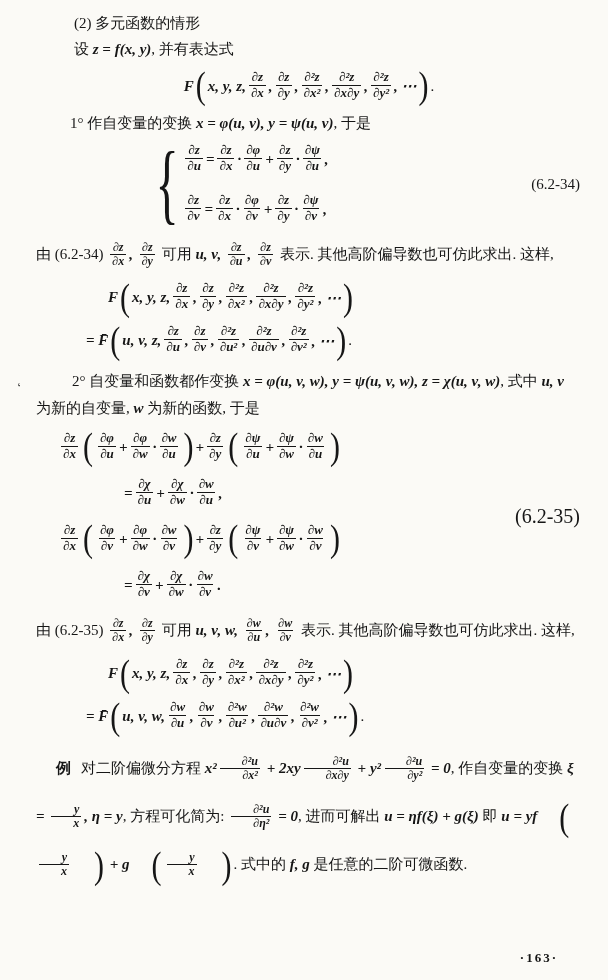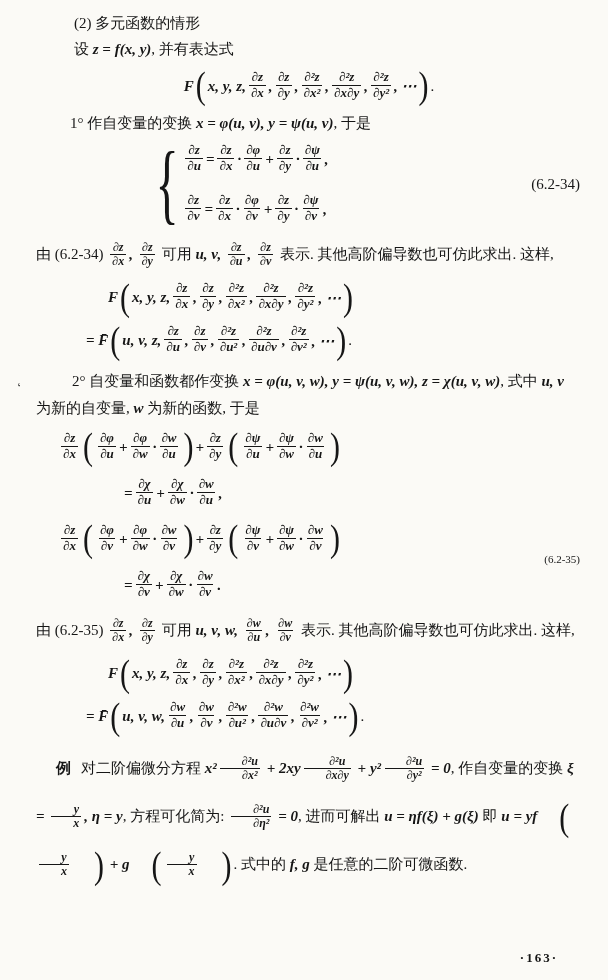--- a/index.html
+++ b/index.html
@@ -55,26 +55,26 @@
     display:inline-block;transform:scaleX(.55);margin-right:-6px;
   }
   .sys-lines{display:flex;flex-direction:column;gap:8px;}
   .sys-lines .formula{height:42px;}
   .eqno{position:absolute;right:2px;top:50%;transform:translateY(-50%);font-size:15px;}
   
   .eq35-block{position:relative;margin:2px 0 2px 0;}
   .eq35-block .formula{height:46px;}
   .off-a{margin-left:22px;}
   .off-b{margin-left:88px;}
-  .eq35-no{position:absolute;right:2px;top:44%;font-size:11px;margin-top:48px;}
+  .eq35-no{position:absolute;right:2px;top:44%;font-size:20px;}
   
   .para{margin:0;line-height:40px;}
   .para .frac{font-size:12px;}
   .example{margin:0;line-height:48px;text-indent:20px;}
-  .example .frac{font-size:12px;}
+  .example .frac{font-size:12px;align-items:flex-end;}
   
   .pageno{position:absolute;right:50px;bottom:14px;font-weight:bold;letter-spacing:2px;font-size:13px;}
   
   .artifact{position:absolute;left:18px;top:380px;font-size:12px;color:#222;transform:rotate(-20deg);}
 </style>
 </head>
 <body>
 
 <div class="page">
 

